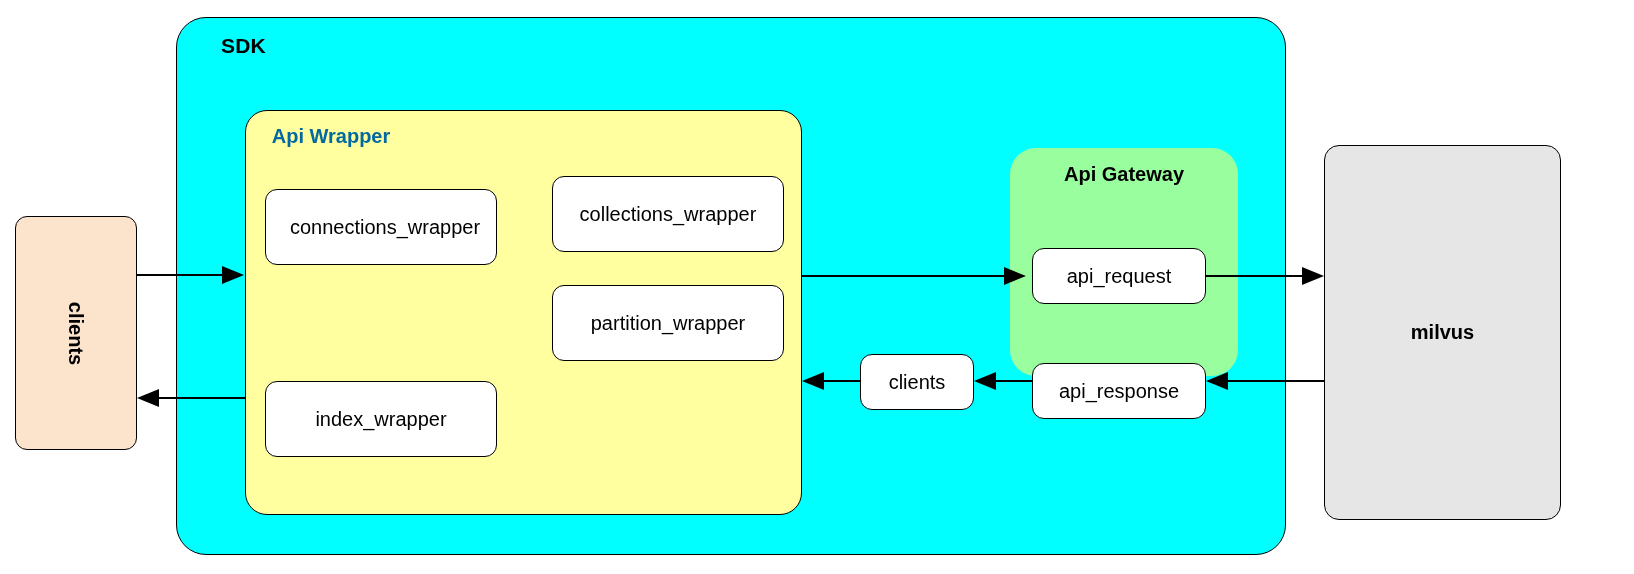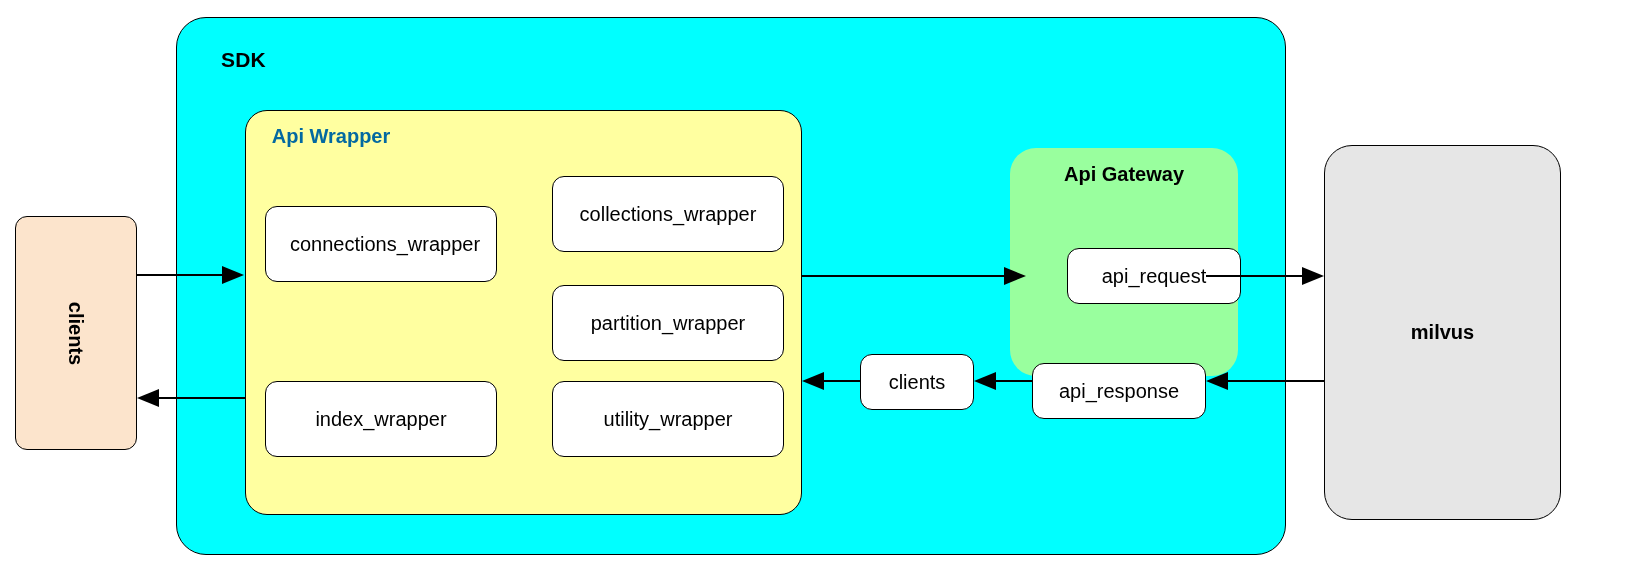--- a/index.html
+++ b/index.html
@@ -37,21 +37,21 @@
     width: 1110px;
     height: 538px;
     background: #00ffff;
     border-radius: 30px;
     align-items: flex-start;
     justify-content: flex-start;
   }
   #sdk-label {
     position: absolute;
     left: 44px;
-    top: 30px;
+    top: 16px;
     font-size: 21px;
     font-weight: bold;
     color: #000000;
     letter-spacing: .2px;
   }
 
   
   #api-wrapper-container {
     left: 245px;
     top: 110px;
@@ -75,21 +75,21 @@
 
   
   .wrapper-box {
     background: #ffffff;
     border-radius: 12px;
     font-size: 20px;
     color: #000000;
     width: 232px;
     height: 76px;
   }
-  #box-connections_wrapper { left: 265px;  top: 206px; padding-left: 8px; }
+  #box-connections_wrapper { left: 265px;  top: 189px; padding-left: 8px; }
   #box-collections_wrapper { left: 552px;  top: 176px; }
   #box-schema_wrapper      { left: 265px;  top: 285px; }
   #box-partition_wrapper   { left: 552px;  top: 285px; }
   #box-index_wrapper       { left: 265px;  top: 381px; }
   #box-utility_wrapper     { left: 552px;  top: 381px; }
 
   
   #box-checker {
     left: 860px;
     top: 354px;
@@ -123,21 +123,21 @@
     text-align: center;
   }
   .gateway-box {
     background: #ffffff;
     border-radius: 12px;
     font-size: 20px;
     color: #000000;
     width: 174px;
     height: 56px;
   }
-  #box-api_request  { left: 1032px; top: 248px; margin-left: 35px; }
+  #box-api_request  { left: 1032px; top: 248px; }
   #box-api_response { left: 1032px; top: 354px; margin-top: 9px; }
 
   
   #box-clients {
     left: 15px;
     top: 216px;
     width: 122px;
     height: 234px;
     background: #fce4cc;
     border-radius: 12px;
@@ -150,21 +150,21 @@
     white-space: nowrap;
   }
 
   
   #box-milvus {
     left: 1324px;
     top: 145px;
     width: 237px;
     height: 375px;
     background: #e6e6e6;
-    border-radius: 28px;
+    border-radius: 15px;
     font-size: 20px;
     font-weight: bold;
     color: #000000;
   }
 
   
   #connectors {
     position: absolute;
     left: 0;
     top: 0;
@@ -204,23 +204,20 @@
   </div>
   <div class="node wrapper-box" id="box-collections_wrapper">
     <span>collections_wrapper</span>
   </div>
   <div class="node wrapper-box" id="box-partition_wrapper">
     <span>partition_wrapper</span>
   </div>
   <div class="node wrapper-box" id="box-index_wrapper">
     <span>index_wrapper</span>
   </div>
-  <div class="node wrapper-box" id="box-utility_wrapper">
-    <span>utility_wrapper</span>
-  </div>
 
   <div class="node" id="box-checker">
     <span>clients</span>
   </div>
 
   <div class="node" id="api-gateway-container">
     <span id="api-gateway-label">Api Gateway</span>
   </div>
   <div class="node gateway-box" id="box-api_request">
     <span>api_request</span>

